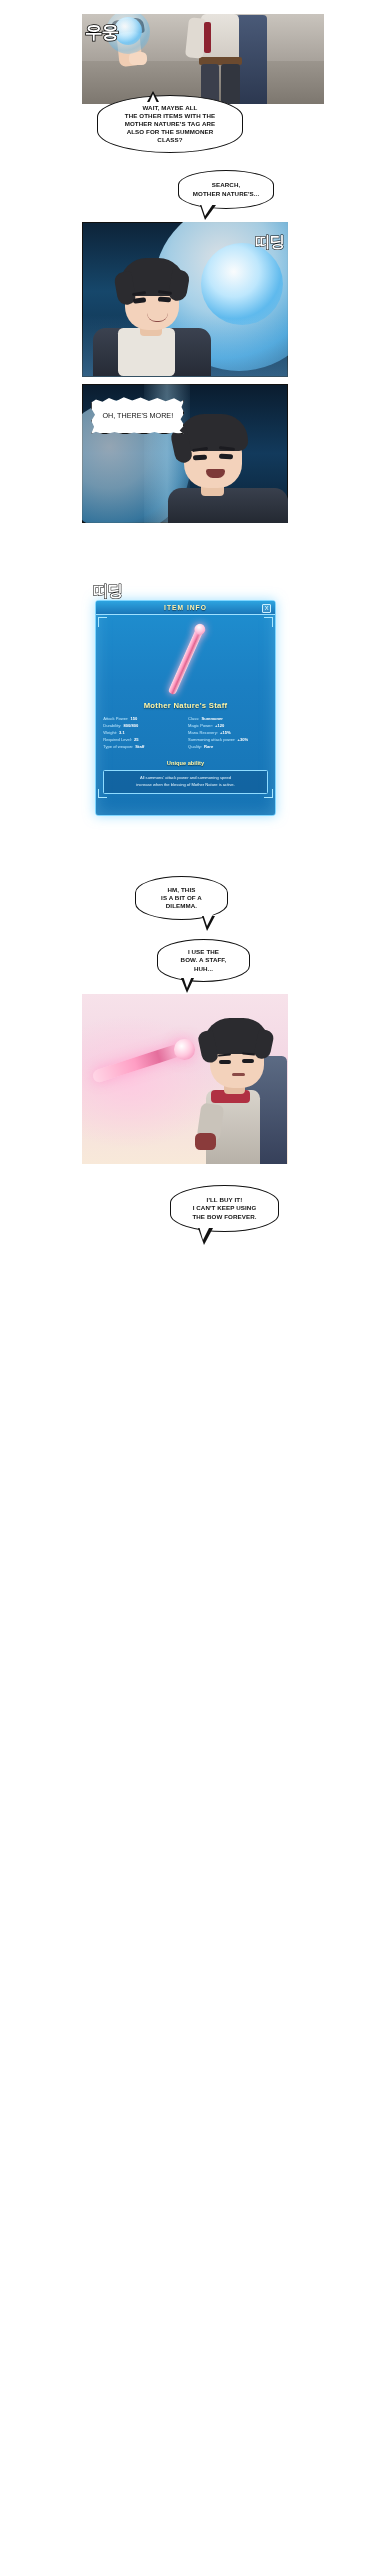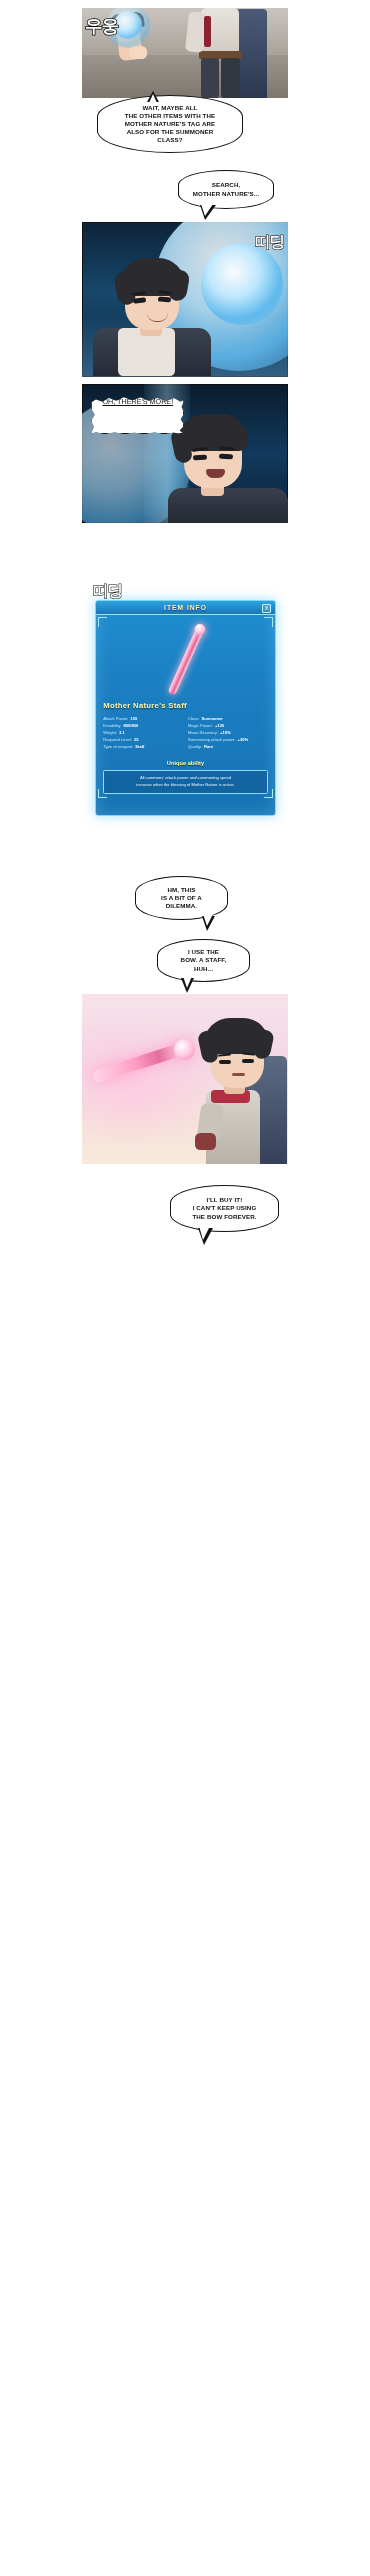--- a/index.html
+++ b/index.html
@@ -54,33 +54,33 @@
     width: 0; height: 0;
     z-index: 21;
   }
 
   
   .bubble-burst {
     position: absolute;
     background: #fff;
     border: 1.5px solid #111;
     display: flex;
+    align-items: center;
     justify-content: center;
     text-align: center;
     box-sizing: border-box;
     z-index: 20;
     clip-path: polygon(
       0% 16%, 5% 8%, 12% 14%, 19% 4%, 27% 12%, 35% 2%, 44% 11%, 53% 3%,
       62% 12%, 71% 4%, 80% 13%, 89% 5%, 96% 14%, 100% 9%,
       97% 28%, 100% 44%, 96% 60%, 100% 76%, 95% 90%, 100% 100%,
       88% 95%, 78% 100%, 68% 94%, 57% 100%, 46% 95%, 36% 100%, 25% 94%,
       14% 100%, 5% 93%, 0% 98%,
       3% 80%, 0% 64%, 4% 48%, 0% 32%
     );
-    text-decoration: underline;
   }
 
   
   .sfx {
     position: absolute;
     font-weight: 900;
     color: #fff;
     -webkit-text-stroke: 1.5px #000;
     paint-order: stroke fill;
     letter-spacing: -1px;
@@ -145,21 +145,21 @@
     content: "";
     position: absolute;
     left: 50%; top: -4.1px;
     transform: translateX(-50%);
     width: 11.3px; height: 11.3px;
     border-radius: 50%;
     background: radial-gradient(circle at 35% 35%, #ffffff, #ffc4dd 50%, #ef7fae 100%);
     box-shadow: 0 0 8.2px rgba(255,180,215,.9);
   }
   .iw-name {
-    text-align: left;
+    text-align: center;
     color: #fff6a8;
     font-size: 7.7px;
     font-weight: 800;
     letter-spacing: 0.3px;
     text-shadow: 0 0.5px 1.5px rgba(0,0,0,.55);
     margin: 3.1px 0 6.2px;
   }
   .iw-stats {
     display: grid;
     grid-template-columns: 1fr 1fr;
@@ -217,21 +217,21 @@
     background: radial-gradient(circle at 40% 35%, #ffffff 0%, #bfe9ff 35%, #59b8ee 65%, rgba(60,160,220,0) 100%);
   }
 
   .panel-border { box-shadow: inset 0 0 0 1px #111; }
 </style>
 </head>
 <body>
 
 <div class="page">
 
-  <div class="panel" style="left:82px; top:8px; width:206px; height:90px;
+  <div class="panel" style="left:82px; top:14px; width:242px; height:90px;
               background:linear-gradient(180deg,#b9b4ad 0%, #a59f98 55%, #8e8880 100%);">
 
     <div style="position:absolute;left:0;top:47px;width:100%;height:43px;background:linear-gradient(180deg,#9b958d,#7d776f);"></div>
 
     <div style="position:absolute;left:0;top:0;width:100%;height:47px;background:linear-gradient(180deg,#c9c4bd,#a8a29b);"></div>
 
     <div class="char" style="left:9.3px; top:0px; width:62px; height:67px;">
       <div style="position:absolute;left:20.6px;top:5.2px;width:32px;height:15.5px;background:#2f2f35;border-radius:5.2px 8.2px 3.1px 3.1px;transform:rotate(-8deg);"></div>
       <div style="position:absolute;left:27px;top:17.5px;width:23px;height:34px;background:#f0cdb3;border-radius:6.2px;transform:rotate(-6deg);"></div>
       <div style="position:absolute;left:38px;top:38px;width:17.5px;height:13.4px;background:#f6d8c2;border-radius:5.2px;"></div>

